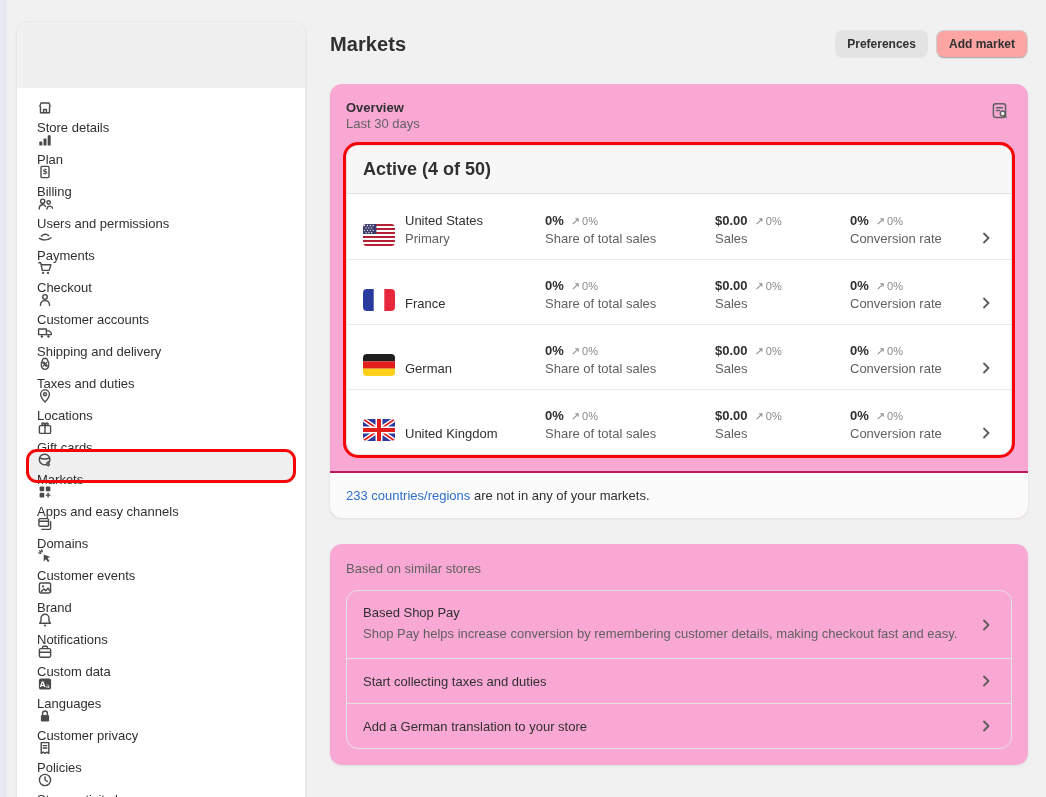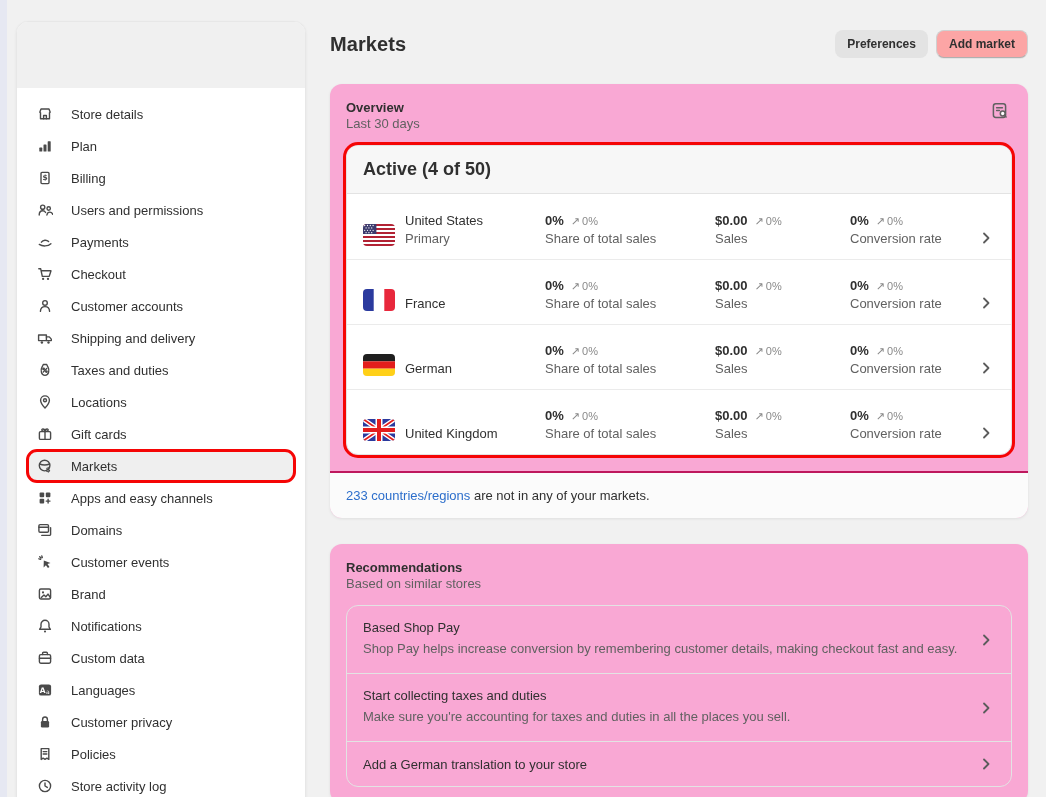--- a/index.html
+++ b/index.html
@@ -21,22 +21,22 @@
 
   
   .sidebar-card{
     position:absolute;left:16px;top:21px;width:290px;height:860px;
     background:#fff;border:1px solid #e7e7e7;border-radius:12px;
     box-shadow:0 1px 3px rgba(0,0,0,.06);
   }
   .sidebar-header-block{height:66px;background:#f0f0f0;border-radius:11px 11px 0 0;}
   .settings-nav{padding:12px 0;}
   .nav-item{
-    display:flex;align-items:center;gap:18px;height:28px;margin:0 12px 4px;
-    padding:0 8px;border-radius:8px;font-size:13px;font-weight:500;cursor:pointer;
+    display:flex;gap:4px;height:28px;margin:0 12px 4px;
+    padding:0 8px;border-radius:8px;font-size:13px;font-weight:500;cursor:pointer;flex-direction:column;
   }
   .nav-item .icon{width:16px;height:16px;display:inline-flex;flex:0 0 16px;}
   .nav-item.selected{background:#efefef;}
   .nav-item.annotated{outline:3px solid var(--annotation);}
 
   
   .main{position:absolute;left:330px;top:0;width:698px;}
   .page-header{margin-top:28px;height:32px;display:flex;align-items:center;justify-content:space-between;}
   .page-title{font-size:20px;font-weight:700;letter-spacing:.1px;}
   .header-actions{display:flex;gap:8px;}
@@ -574,38 +574,36 @@
           </div>
         </div>
     </div>
 
     <div class="overview-footer">
       <a>233 countries/regions</a><span> are not in any of your markets.</span>
     </div>
   </section>
 
   <section class="card recs-card">
-    <div class="card-title">Recommendations</div>
     <div class="card-subtitle">Based on similar stores</div>
     <div class="recs-list">
         <div class="rec-row">
           <div>
             <div class="rec-title">Based Shop Pay</div>
             <div class="rec-desc">Shop Pay helps increase conversion by remembering customer details, making checkout fast and easy.</div>
           </div>
           <span class="chevron">
             <svg viewBox="0 0 16 16" width="16" height="16" fill="none" stroke="#5c5c5c" stroke-width="1.8" stroke-linecap="round" stroke-linejoin="round">
               <path d="M6 3.5 10.5 8 6 12.5"></path>
             </svg>
           </span>
         </div>
         <div class="rec-row">
           <div>
             <div class="rec-title">Start collecting taxes and duties</div>
-            <div class="rec-desc">Make sure you're accounting for taxes and duties in all the places you sell.</div>
           </div>
           <span class="chevron">
             <svg viewBox="0 0 16 16" width="16" height="16" fill="none" stroke="#5c5c5c" stroke-width="1.8" stroke-linecap="round" stroke-linejoin="round">
               <path d="M6 3.5 10.5 8 6 12.5"></path>
             </svg>
           </span>
         </div>
         <div class="rec-row">
           <div>
             <div class="rec-title">Add a German translation to your store</div>

